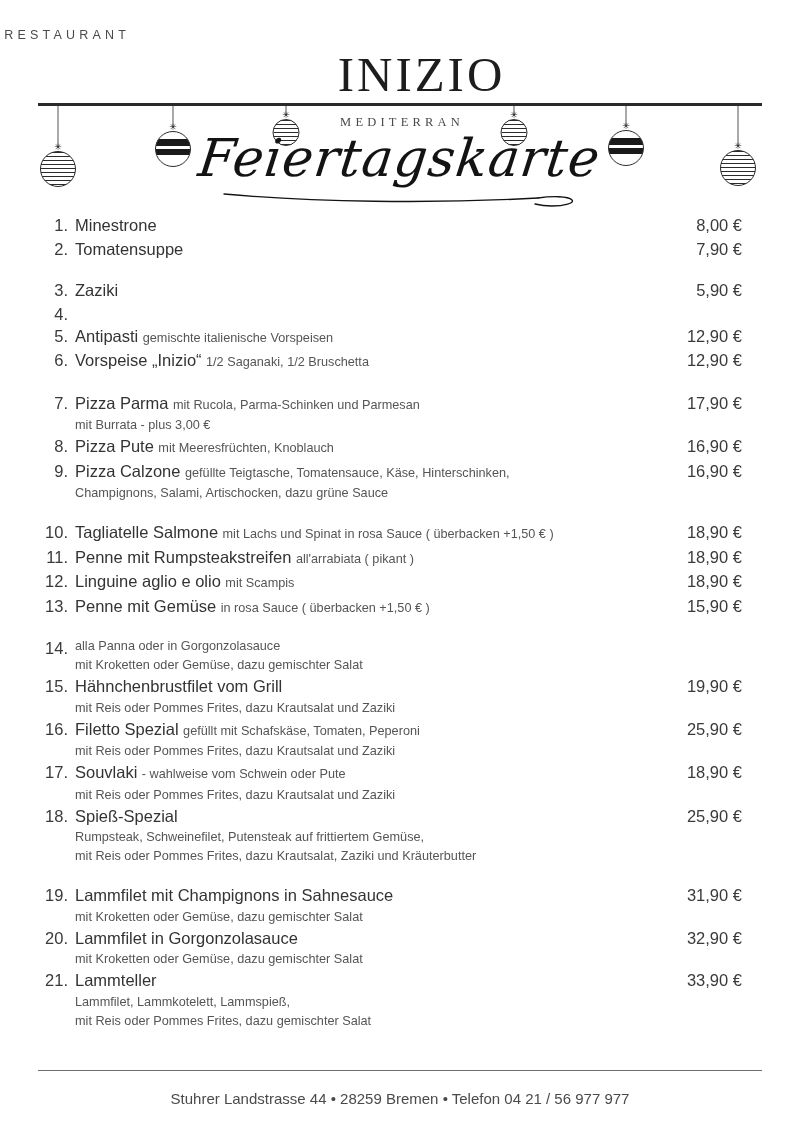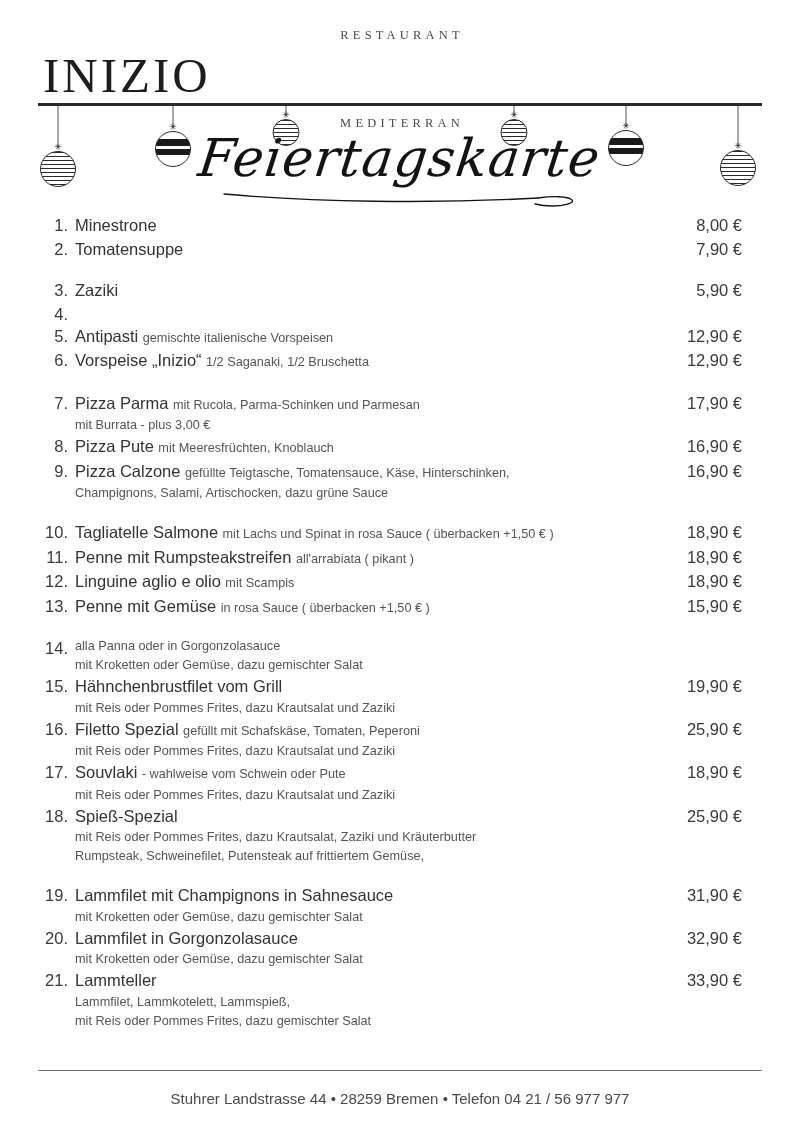--- a/index.html
+++ b/index.html
@@ -15,29 +15,28 @@
     color: #3a3a3a;
     overflow: hidden;
   }
 
   
   .header {
     position: relative;
     padding-top: 28px;
   }
   .logo-restaurant {
-    text-align: center;
-    font-family: Liberation Serif, serif;
+    font-family: Liberation Sans, sans-serif;
     font-size: 12.5px;
     letter-spacing: 4.2px;
     color: #4a4a4a;
     text-indent: 4.2px;
   }
   .logo-inizio {
-    text-align: left;
+    text-align: center;
     font-family: "Liberation Serif", serif;
     font-size: 49px;
     letter-spacing: 3px;
     color: #1d1d1d;
     line-height: 1.06;
     margin-top: 7px;
     text-indent: 3px;
     padding-left: 40px;
   }
   .logo-mediterran {
@@ -342,22 +341,22 @@
         <div class="item-sub">mit Reis oder Pommes Frites, dazu Krautsalat und Zaziki</div>
       </div>
       <div class="item">
         <div class="item-num">17.</div>
         <div class="item-head"><span class="item-name">Souvlaki</span> <span class="item-desc-inline">- wahlweise vom Schwein oder Pute</span><div class="item-price">18,90 €</div></div>
         <div class="item-sub">mit Reis oder Pommes Frites, dazu Krautsalat und Zaziki</div>
       </div>
       <div class="item">
         <div class="item-num">18.</div>
         <div class="item-head"><span class="item-name">Spieß-Spezial</span><div class="item-price">25,90 €</div></div>
+        <div class="item-sub">Rumpsteak, Schweinefilet, Putensteak auf frittiertem Gemüse,</div>
         <div class="item-sub">mit Reis oder Pommes Frites, dazu Krautsalat, Zaziki und Kräuterbutter</div>
-        <div class="item-sub">Rumpsteak, Schweinefilet, Putensteak auf frittiertem Gemüse,</div>
       </div>
     </div>
     <div class="group">
       <div class="item">
         <div class="item-num">19.</div>
         <div class="item-head"><span class="item-name">Lammfilet mit Champignons in Sahnesauce</span><div class="item-price">31,90 €</div></div>
         <div class="item-sub">mit Kroketten oder Gemüse, dazu gemischter Salat</div>
       </div>
       <div class="item">
         <div class="item-num">20.</div>

